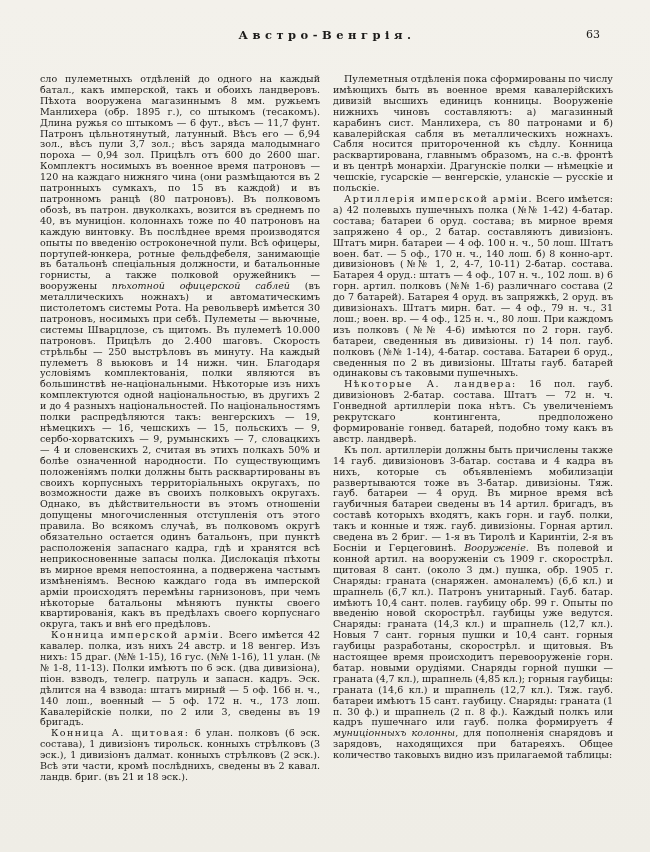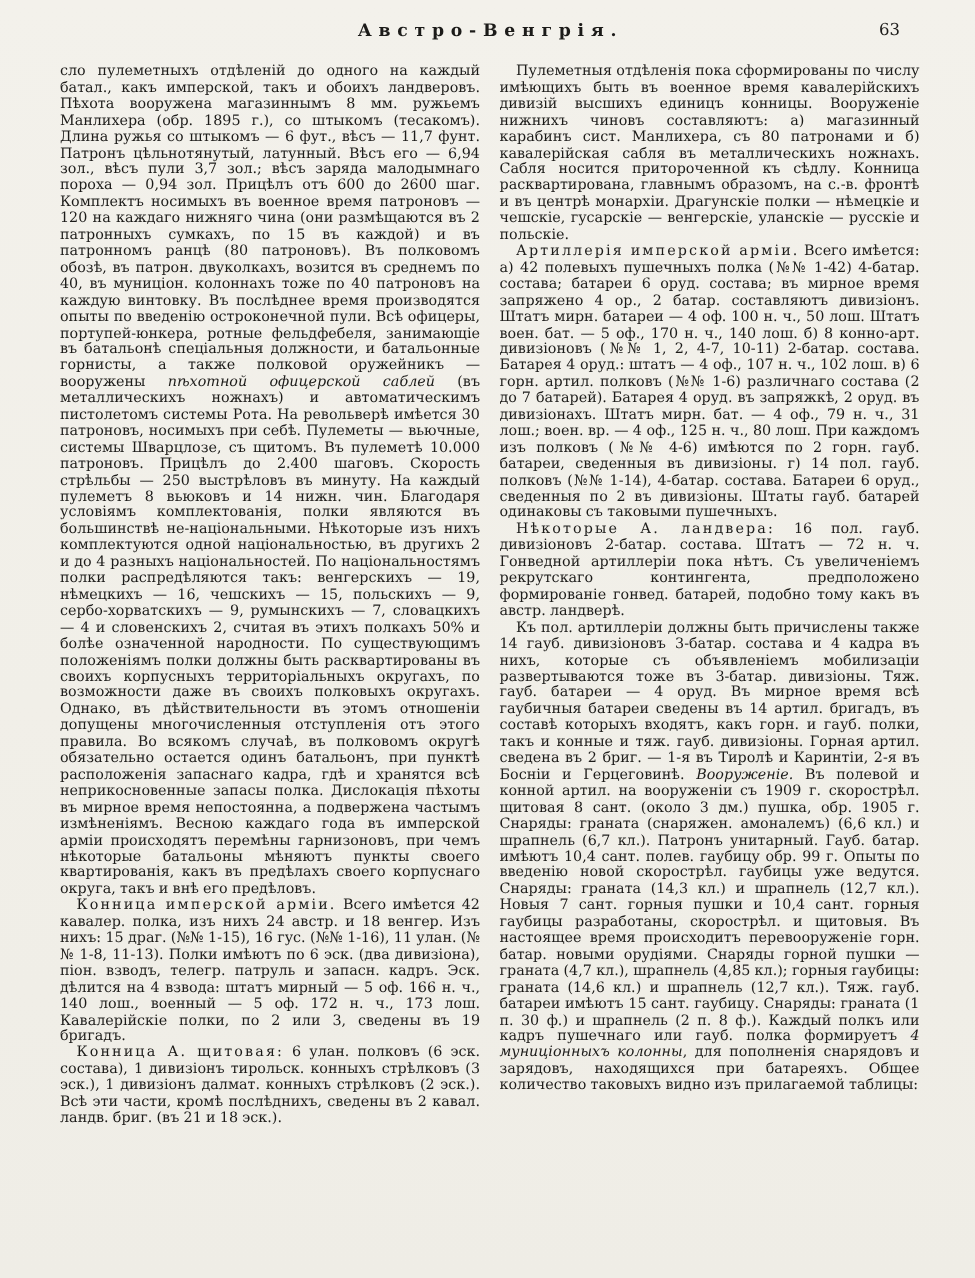--- a/index.html
+++ b/index.html
@@ -3,21 +3,21 @@
 <meta charset="utf-8">
 <style>
   html, body { margin: 0; padding: 0; background: #cfccc5; }
   .page {
     position: relative;
     width: 650px;
     height: 852px;
     margin: 0 auto;
     background: linear-gradient(180deg, #f3f1eb 0%, #f1efe8 55%, #efede6 100%);
     box-sizing: border-box;
-    padding: 13px 36px 16px 40px;
+    padding: 28px 36px 16px 40px;
     overflow: hidden;
     font-family: "DejaVu Serif", "Liberation Serif", serif;
     color: #1c1b19;
   }
   .header {
     position: relative;
     height: 22px;
     margin-bottom: 8px;
   }
   .title {
@@ -28,21 +28,21 @@
     font-size: 11.5px;
     letter-spacing: 4.5px;
   }
   .pagenum {
     position: absolute;
     right: 14px;
     top: 0;
     font-size: 11px;
   }
   .cols { display: flex; gap: 13px; }
-  .col { width: 280px; }
+  .col { width: 280px; margin-top: 16px; }
   .col p {
     margin: 0;
     text-indent: 11px;
     text-align: justify;
     font-size: 9.55px;
     line-height: 10.9px;
     word-spacing: -0.2px;
   }
   .col p.first { text-indent: 0; }
   .lead { letter-spacing: 1.4px; }

